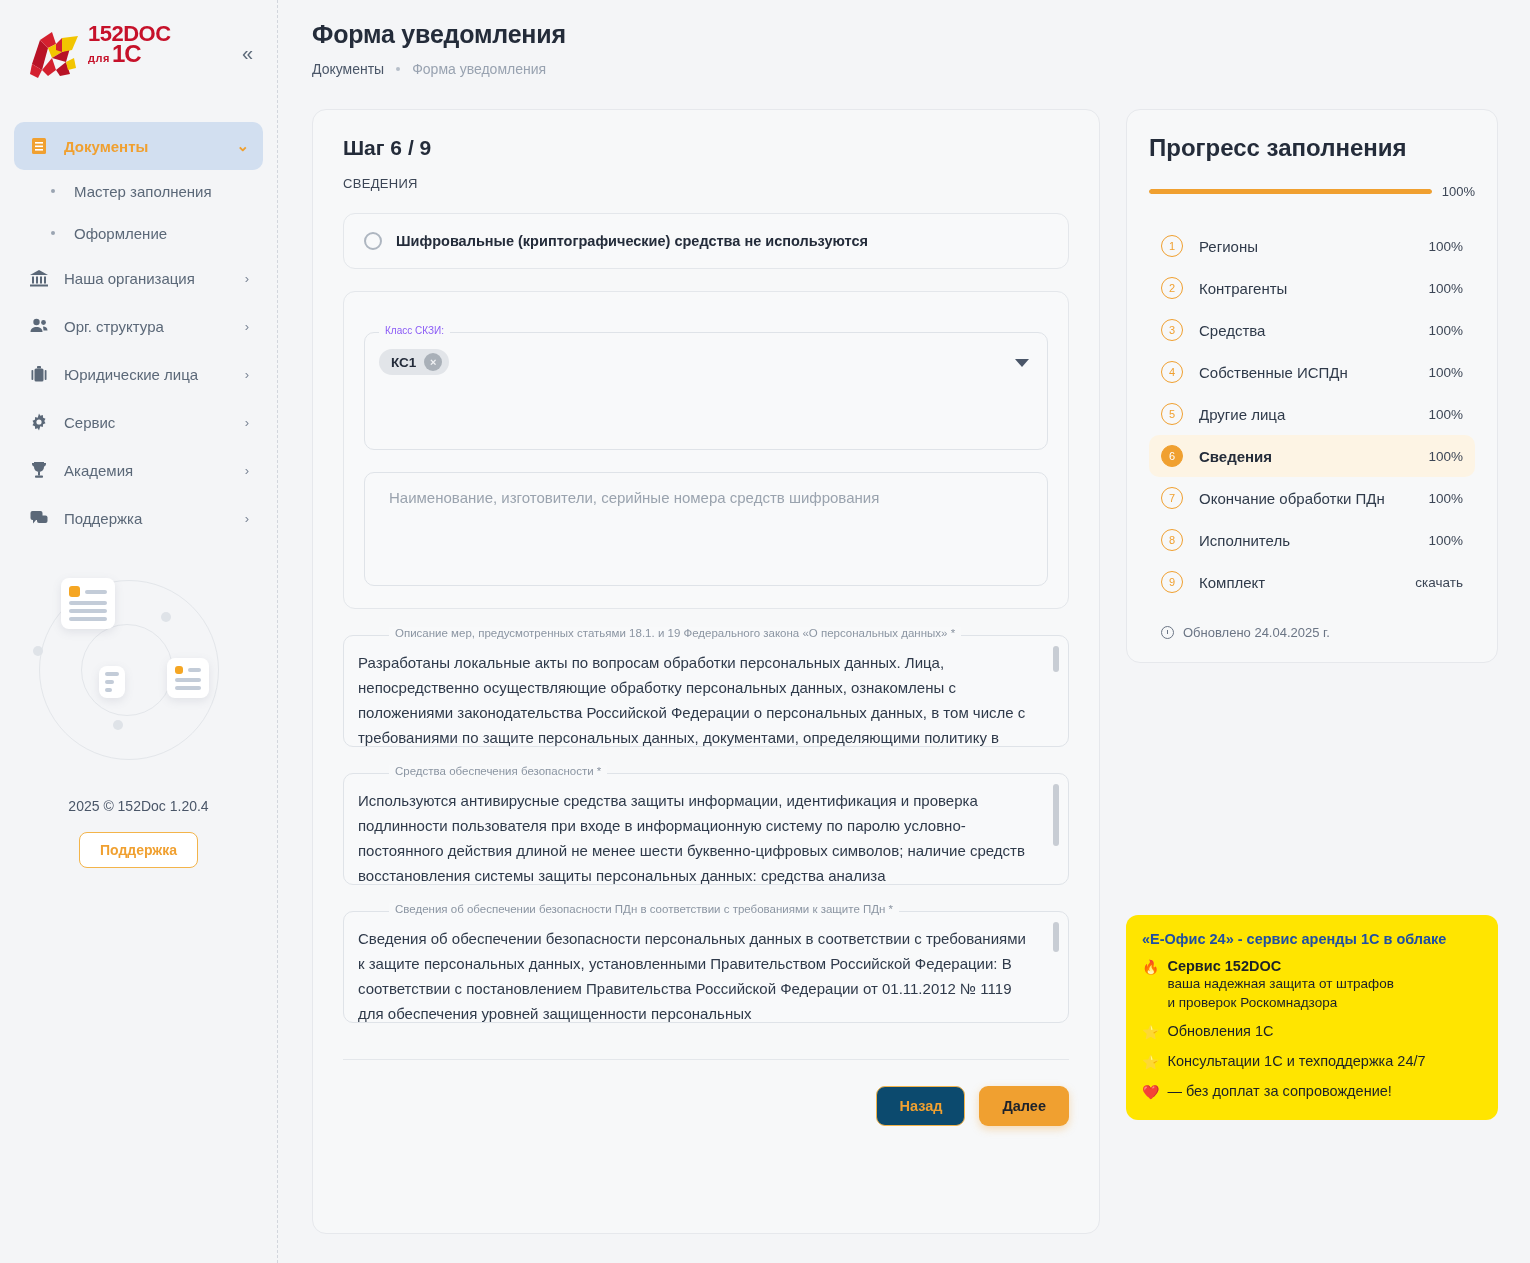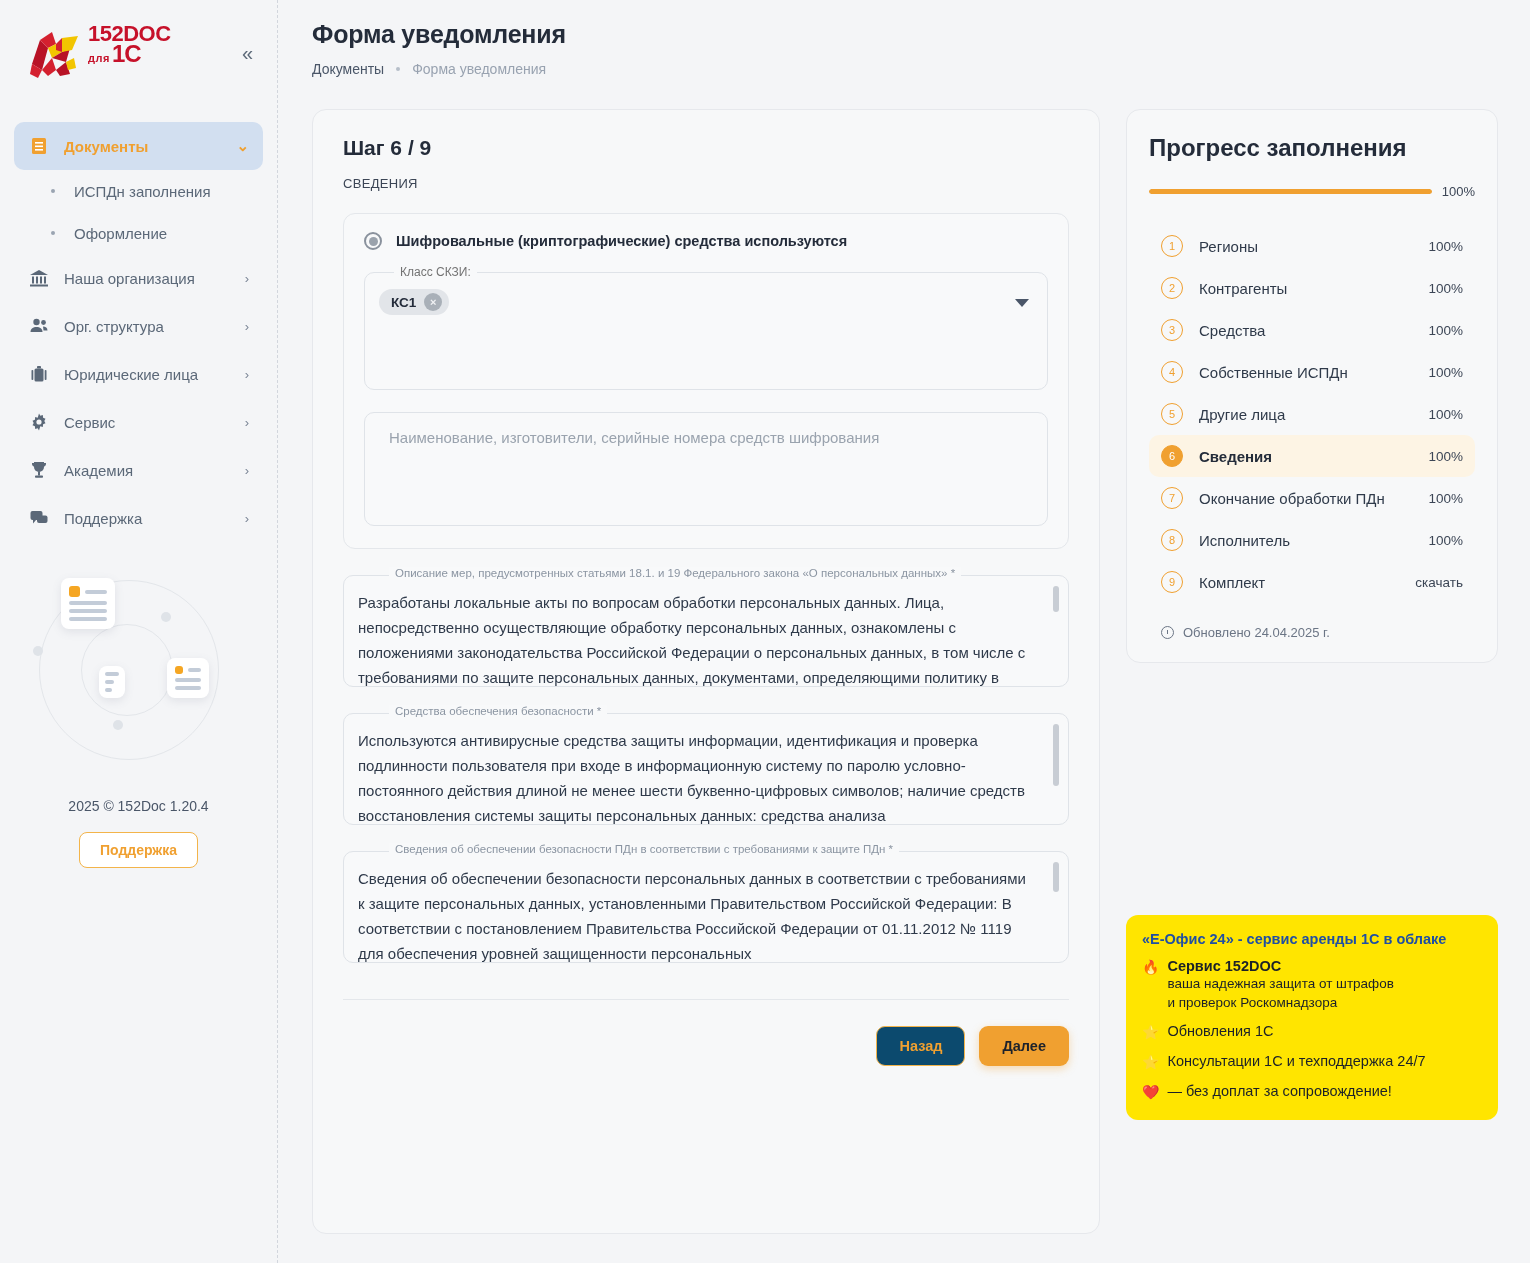--- a/index.html
+++ b/index.html
@@ -107,22 +107,22 @@
     content:""; position:absolute; width:9px; height:9px; border-radius:50%;
     background:#9aa2ac; left:2.5px; top:2.5px;
   }
   .opt-label { font-size:14.5px; font-weight:bold; color:#242c3a; }
 
   .fieldset {
     position:relative; border:1px solid #dfe3e8; border-radius:10px;
     margin: 22px 0 0; padding: 16px 14px 14px; background:#f8f9fa; min-height:118px;
   }
   .legend {
-    position:absolute; top:-8px; left:29px; background:#f8f9fa;
-    padding: 0 6px; font-size: 12px; color:#737373;
+    position:absolute; top:-8px; left:14px; background:#f8f9fa;
+    padding: 0 6px; font-size: 10px; color:#8b5cf6;
   }
   .chip {
     display:inline-flex; align-items:center; gap:8px;
     background:#e2e5e9; border-radius:14px; padding: 4px 7px 4px 12px;
     font-size:13.5px; font-weight:bold; color:#242c3a;
   }
   .chip-x {
     width:18px; height:18px; border-radius:50%; background:#a9b0b8;
     color:#f1f2f4; font-size:11px; display:flex; align-items:center; justify-content:center; cursor:pointer;
   }
@@ -246,21 +246,21 @@
               <rect x="6" y="13" width="8" height="1.6" fill="#fff"></rect>
             </svg>
         </span>
         <span class="lbl">Документы</span>
         <span class="chev">⌄</span>
       </div>
 
       <div class="subnav">
         <div class="sub-item">
           <span class="dot"></span>
-          <span>ИСПДн заполнения</span>
+          <span>Мастер заполнения</span>
         </div>
         <div class="sub-item">
           <span class="dot"></span>
           <span>Оформление</span>
         </div>
       </div>
 
       <div class="nav-item">
         <span class="ico">
           <svg width="20" height="20" viewBox="0 0 20 20" fill="#5b6878">
@@ -384,26 +384,28 @@
       <span class="bc-sep"></span>
       <span class="bc-current">Форма уведомления</span>
     </div>
 
     <div class="content">
 
       <section class="step-card">
         <div class="step-title">Шаг 6 / 9</div>
         <div class="step-sub">СВЕДЕНИЯ</div>
 
+        <div class="opt-card">
+          <div class="opt-row">
+            <span class="radio"></span>
+            <span class="opt-label">Шифровальные (криптографические) средства не используются</span>
+          </div>
+        </div>
 
         <div class="opt-card" style="padding-bottom:22px;">
-          <div class="opt-row">
-            <span class="radio checked"></span>
-            <span class="opt-label">Шифровальные (криптографические) средства используются</span>
-          </div>
 
           <div class="fieldset">
             <span class="legend">Класс СКЗИ:</span>
             <span class="chip">
               <span>КС1</span>
               <span class="chip-x">×</span>
             </span>
             <span class="sel-arrow"></span>
           </div>
 

